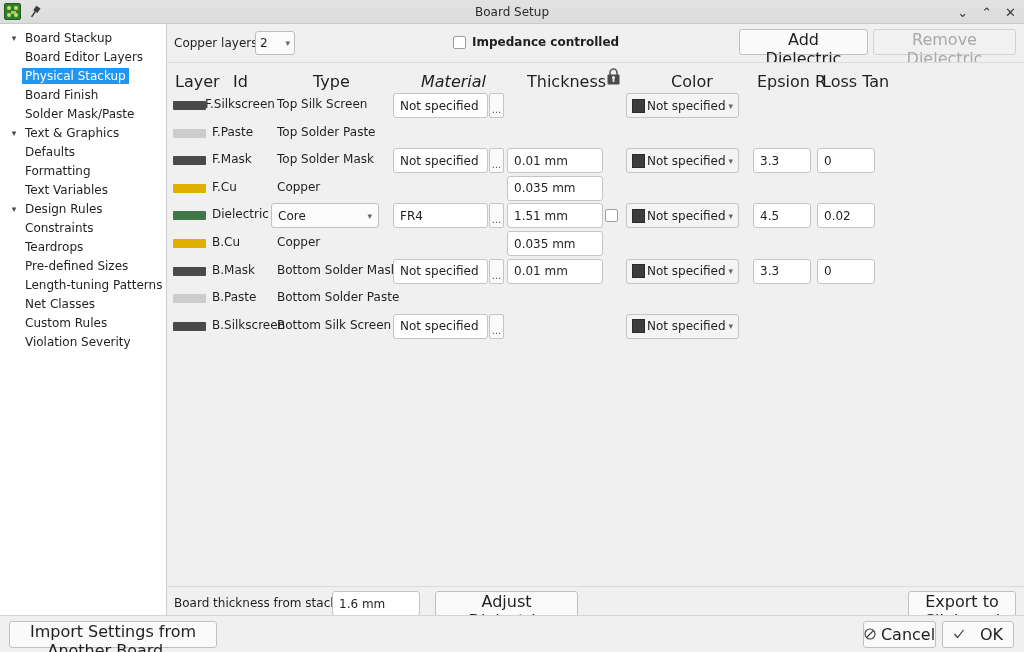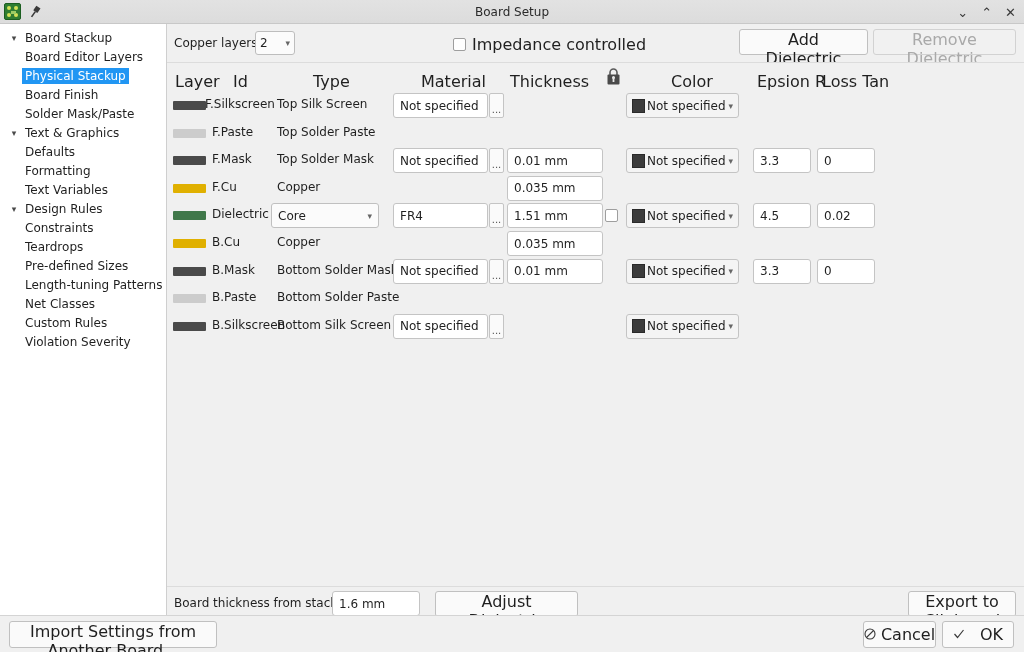--- a/index.html
+++ b/index.html
@@ -298,33 +298,33 @@
 
     <div class="toolbar-row">
       <div class="tb-label" style="left:7px; top:12px;">Copper layers:</div>
       <div class="fakesel" style="left:88px; top:7px; width:40px;">
         <span>2</span>
         <span class="chev">▾</span>
       </div>
 
       <div style="position:absolute; left:286px; top:11px; display:flex; align-items:center; gap:6px;">
         <span class="checkbox"></span>
-        <span style="font-size:16px;">Impedance controlled</span>
+        <span style="font-size:12px;font-weight:bold;">Impedance controlled</span>
       </div>
 
       <button class="btn" style="position:absolute; left:572px; top:5px; width:129px;">Add Dielectric Layer...</button>
       <button class="btn disabled" style="position:absolute; left:706px; top:5px; width:143px;">Remove Dielectric Layer...</button>
     </div>
 
     <div class="table-area">
       <div class="col-head" style="left:8px;">Layer</div>
       <div class="col-head" style="left:66px;">Id</div>
       <div class="col-head" style="left:146px;">Type</div>
-      <div class="col-head" style="left:254px;">Material</div>
-      <div class="col-head" style="left:343px;">Thickness</div>
+      <div class="col-head" style="left:254px;font-style:italic;">Material</div>
+      <div class="col-head" style="left:360px;">Thickness</div>
       <div class="lock-head" style="left:438px;">
         <svg class="lock-svg" width="17" height="19" viewBox="0 0 17 19">
           <path d="M5 8 V5.5 A3.5 3.5 0 0 1 12 5.5 V8" fill="none" stroke="#5a5a5a" stroke-width="1.6"></path>
           <rect x="2.5" y="7.5" width="12" height="10" rx="1" fill="#4a4a4a"></rect>
           <rect x="7.6" y="10" width="1.8" height="5" fill="#e8e8e8"></rect>
           <circle cx="8.5" cy="10.5" r="1.5" fill="#e8e8e8"></circle>
         </svg>
       </div>
       <div class="col-head" style="left:504px;">Color</div>
       <div class="col-head" style="left:590px;">Epsion R</div>

